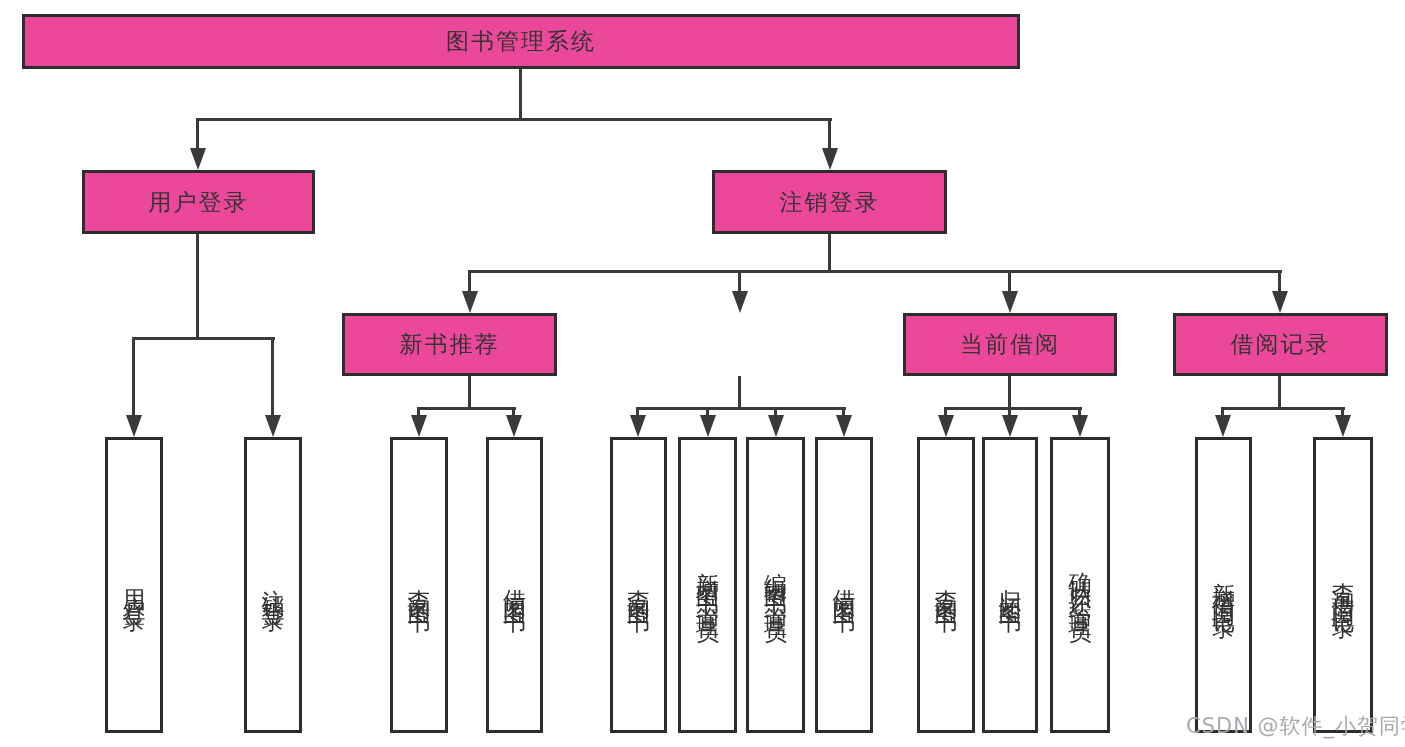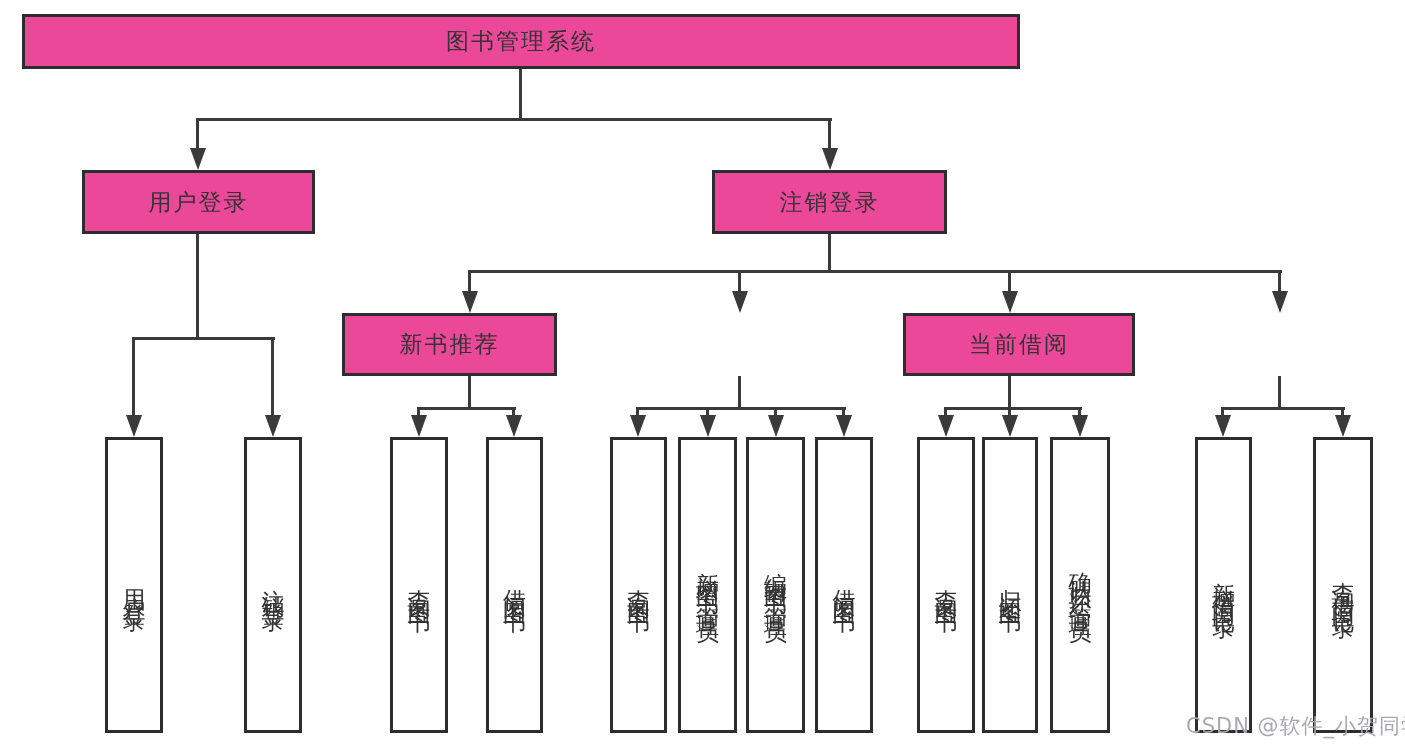--- a/index.html
+++ b/index.html
@@ -76,21 +76,22 @@
   <div class="vline" style="left:468px;top:270px;height:25px;"></div>
   <div class="ahead" style="left:462px;top:291px;"></div>
   <div class="vline" style="left:738px;top:270px;height:25px;"></div>
   <div class="ahead" style="left:732px;top:291px;"></div>
   <div class="vline" style="left:1008px;top:270px;height:25px;"></div>
   <div class="ahead" style="left:1002px;top:291px;"></div>
   <div class="vline" style="left:1278px;top:270px;height:25px;"></div>
   <div class="ahead" style="left:1272px;top:291px;"></div>
 
   <div class="box" style="left:342px;top:313px;width:215px;height:63px;">新书推荐</div>
-  <div class="box" style="left:903px;top:313px;width:232px;height:63px;">当前借阅</div>
+  <div class="box" style="left:903px;top:313px;width:214px;height:63px;">当前借阅</div>
+  <div class="box" style="left:1173px;top:313px;width:215px;height:63px;">借阅记录</div>
 
   <div class="vline" style="left:468px;top:376px;height:34px;"></div>
   <div class="hline" style="left:417px;top:407px;width:99px;"></div>
   <div class="vline" style="left:417px;top:407px;height:12px;"></div>
   <div class="ahead" style="left:411px;top:415px;"></div>
   <div class="vline" style="left:512px;top:407px;height:12px;"></div>
   <div class="ahead" style="left:506px;top:415px;"></div>
 
   <div class="vline" style="left:738px;top:376px;height:34px;"></div>
   <div class="hline" style="left:636px;top:407px;width:210px;"></div>

